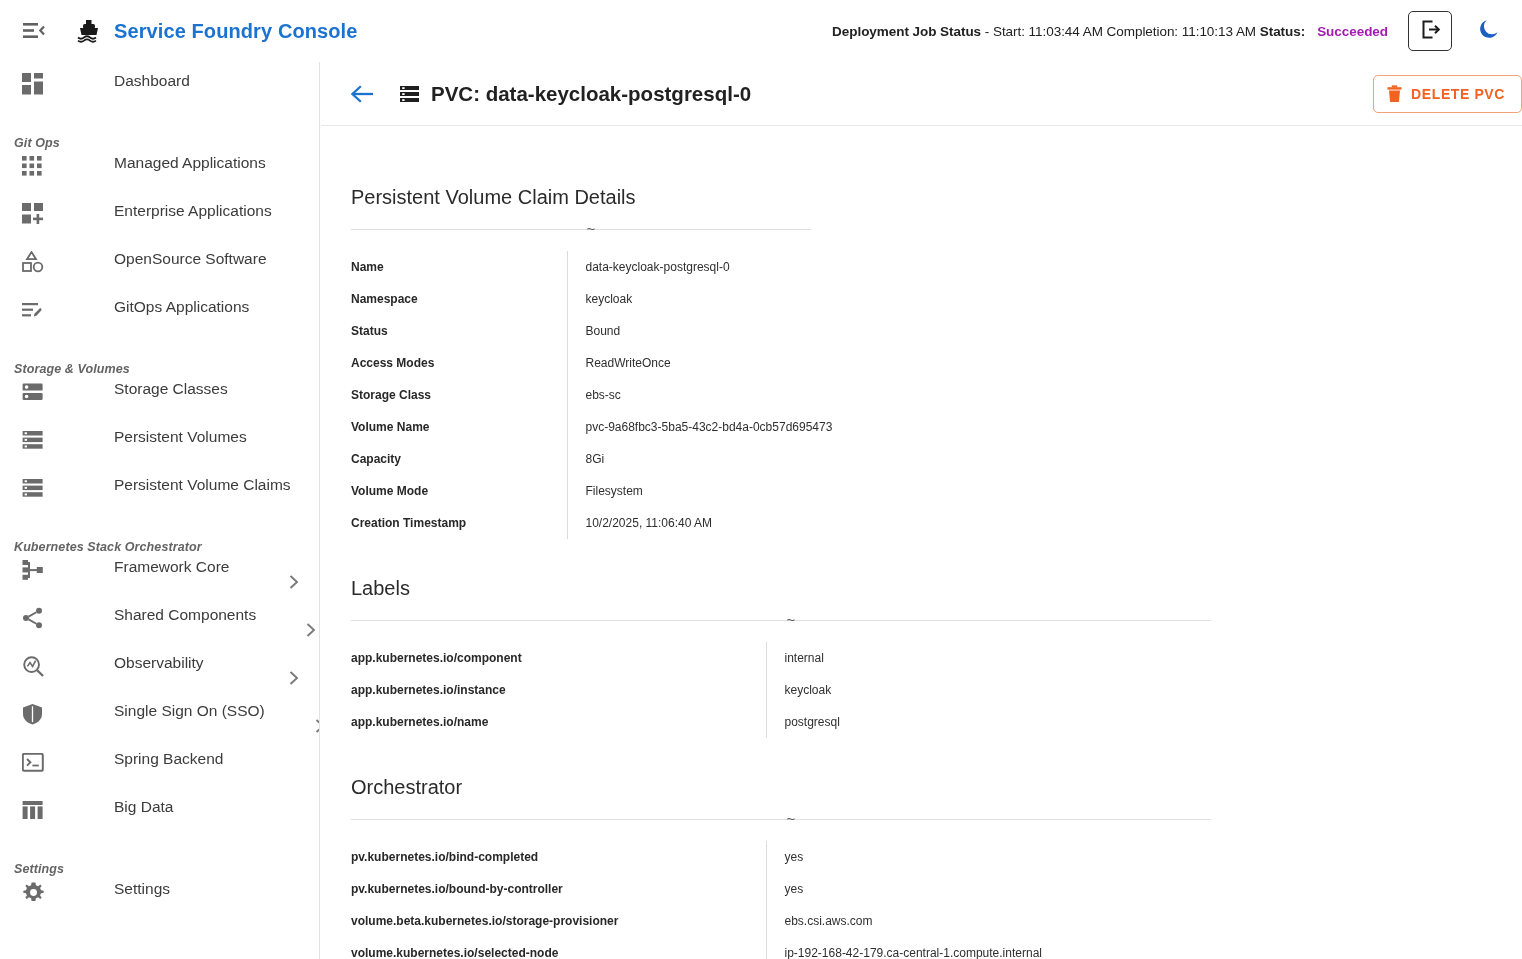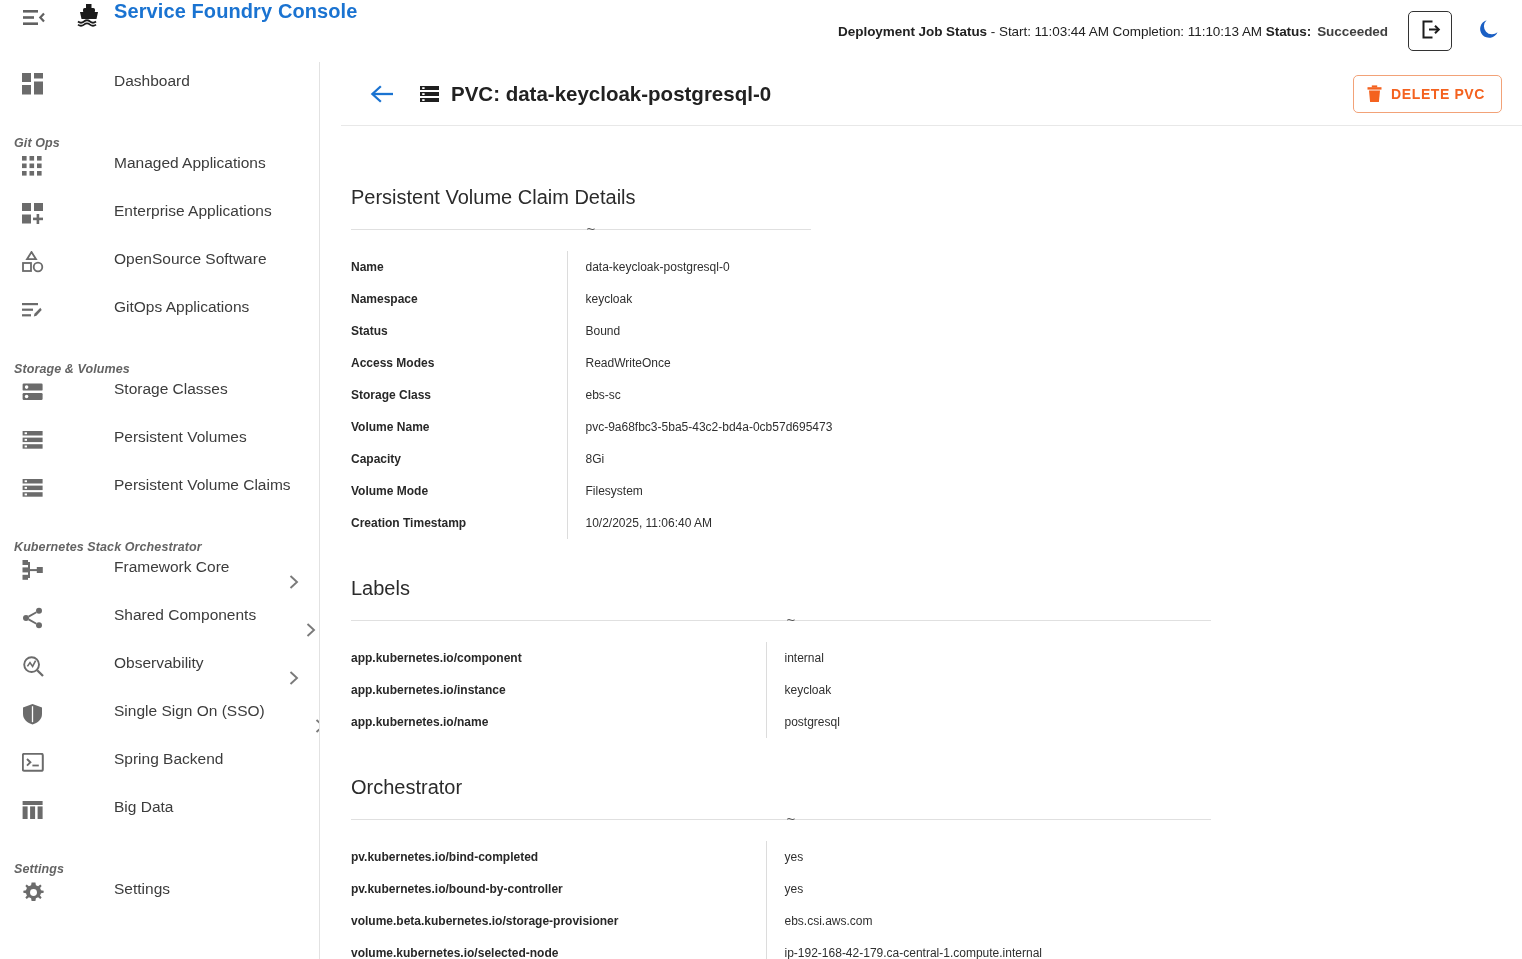--- a/index.html
+++ b/index.html
@@ -14,20 +14,21 @@
   }
 
   
   .topbar {
     position: absolute;
     top: 0; left: 0;
     width: 1522px;
     height: 62px;
     background: #ffffff;
     display: flex;
+    align-items: center;
     z-index: 20;
   }
   .menu-toggle {
     width: 36px; height: 36px;
     margin-left: 16px;
     display: flex; align-items: center; justify-content: center;
     cursor: pointer;
   }
   .brand-ship {
     margin-left: 22px;
@@ -49,23 +50,23 @@
     padding-right: 18px;
   }
   .job-status {
     font-size: 13.5px;
     color: #222;
     white-space: nowrap;
     letter-spacing: -0.05px;
   }
   .job-status b { font-weight: bold; }
   .job-status .ok {
-    color: #404040;
+    color: #a21caf;
     font-weight: bold;
-    margin-left: 6px;
+    margin-left: 12px;
   }
   .logout-btn {
     margin-left: 20px;
     width: 44px; height: 40px;
     border: 1px solid #333;
     border-radius: 5px;
     display: flex; align-items: center; justify-content: center;
     cursor: pointer;
     background: #fff;
   }
@@ -137,23 +138,21 @@
     width: 1201px;
     height: 897px;
     background: #ffffff;
     overflow: hidden;
   }
   .page-head {
     height: 64px;
     display: flex;
     align-items: center;
     padding-left: 26px;
-    padding-right: 20px;
     border-bottom: 1px solid #e8e8e8;
-    margin-left: 20px;
   }
   .back-arrow {
     width: 30px; height: 30px;
     display: flex; align-items: center; justify-content: center;
     cursor: pointer;
   }
   .head-icon {
     margin-left: 22px;
     width: 22px; height: 22px;
     display: flex; align-items: center; justify-content: center;

